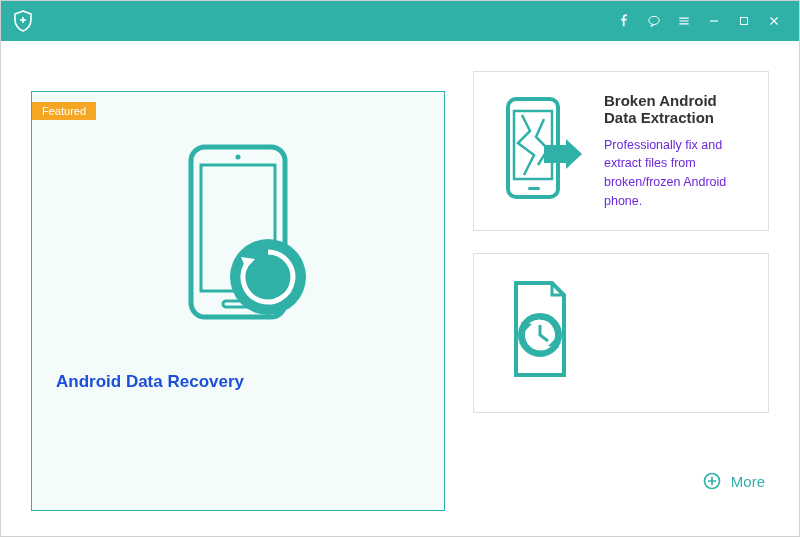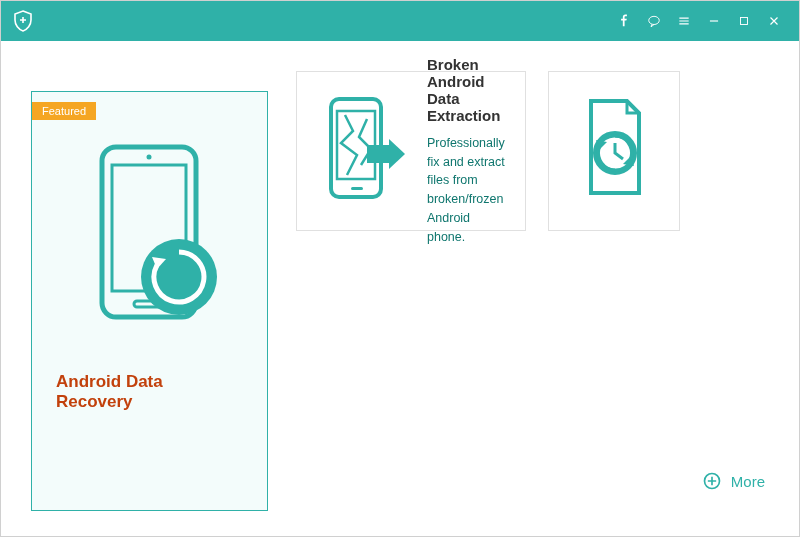--- a/index.html
+++ b/index.html
@@ -61,33 +61,33 @@
 .left-illus {
   width: 100%; height: 230px;
   display: flex; align-items: center; justify-content: center;
   margin-top: 30px;
 }
 .left-text {
   padding: 20px 24px;
 }
 .card-title {
   font-size: 17px;
-  color: #c2410c;
+  color: #1d4ed8;
   font-weight: 600;
   margin-bottom: 12px;
 }
 .card-desc {
   font-size: 13px;
   color: #777;
   line-height: 1.5;
 }
 .right-col {
   flex: 1;
   display: flex;
-  flex-direction: row;
+  flex-direction: column;
   gap: 22px;
 }
 .right-card {
   border: 1px solid #e0e0e0;
   height: 160px;
   display: flex;
   align-items: center;
   padding: 16px 20px;
   gap: 20px;
   cursor: pointer;
@@ -99,21 +99,21 @@
 }
 .right-text { flex: 1; }
 .right-title {
   font-size: 15px;
   color: #333;
   font-weight: 600;
   margin-bottom: 10px;
 }
 .right-desc {
   font-size: 12.5px;
-  color: #0f766e;
+  color: #6d28d9;
   line-height: 1.5;
 }
 .more-row {
   display: flex;
   justify-content: flex-end;
   align-items: center;
   gap: 9px;
   color: #2fb1a8;
   font-size: 15px;
   cursor: pointer;

